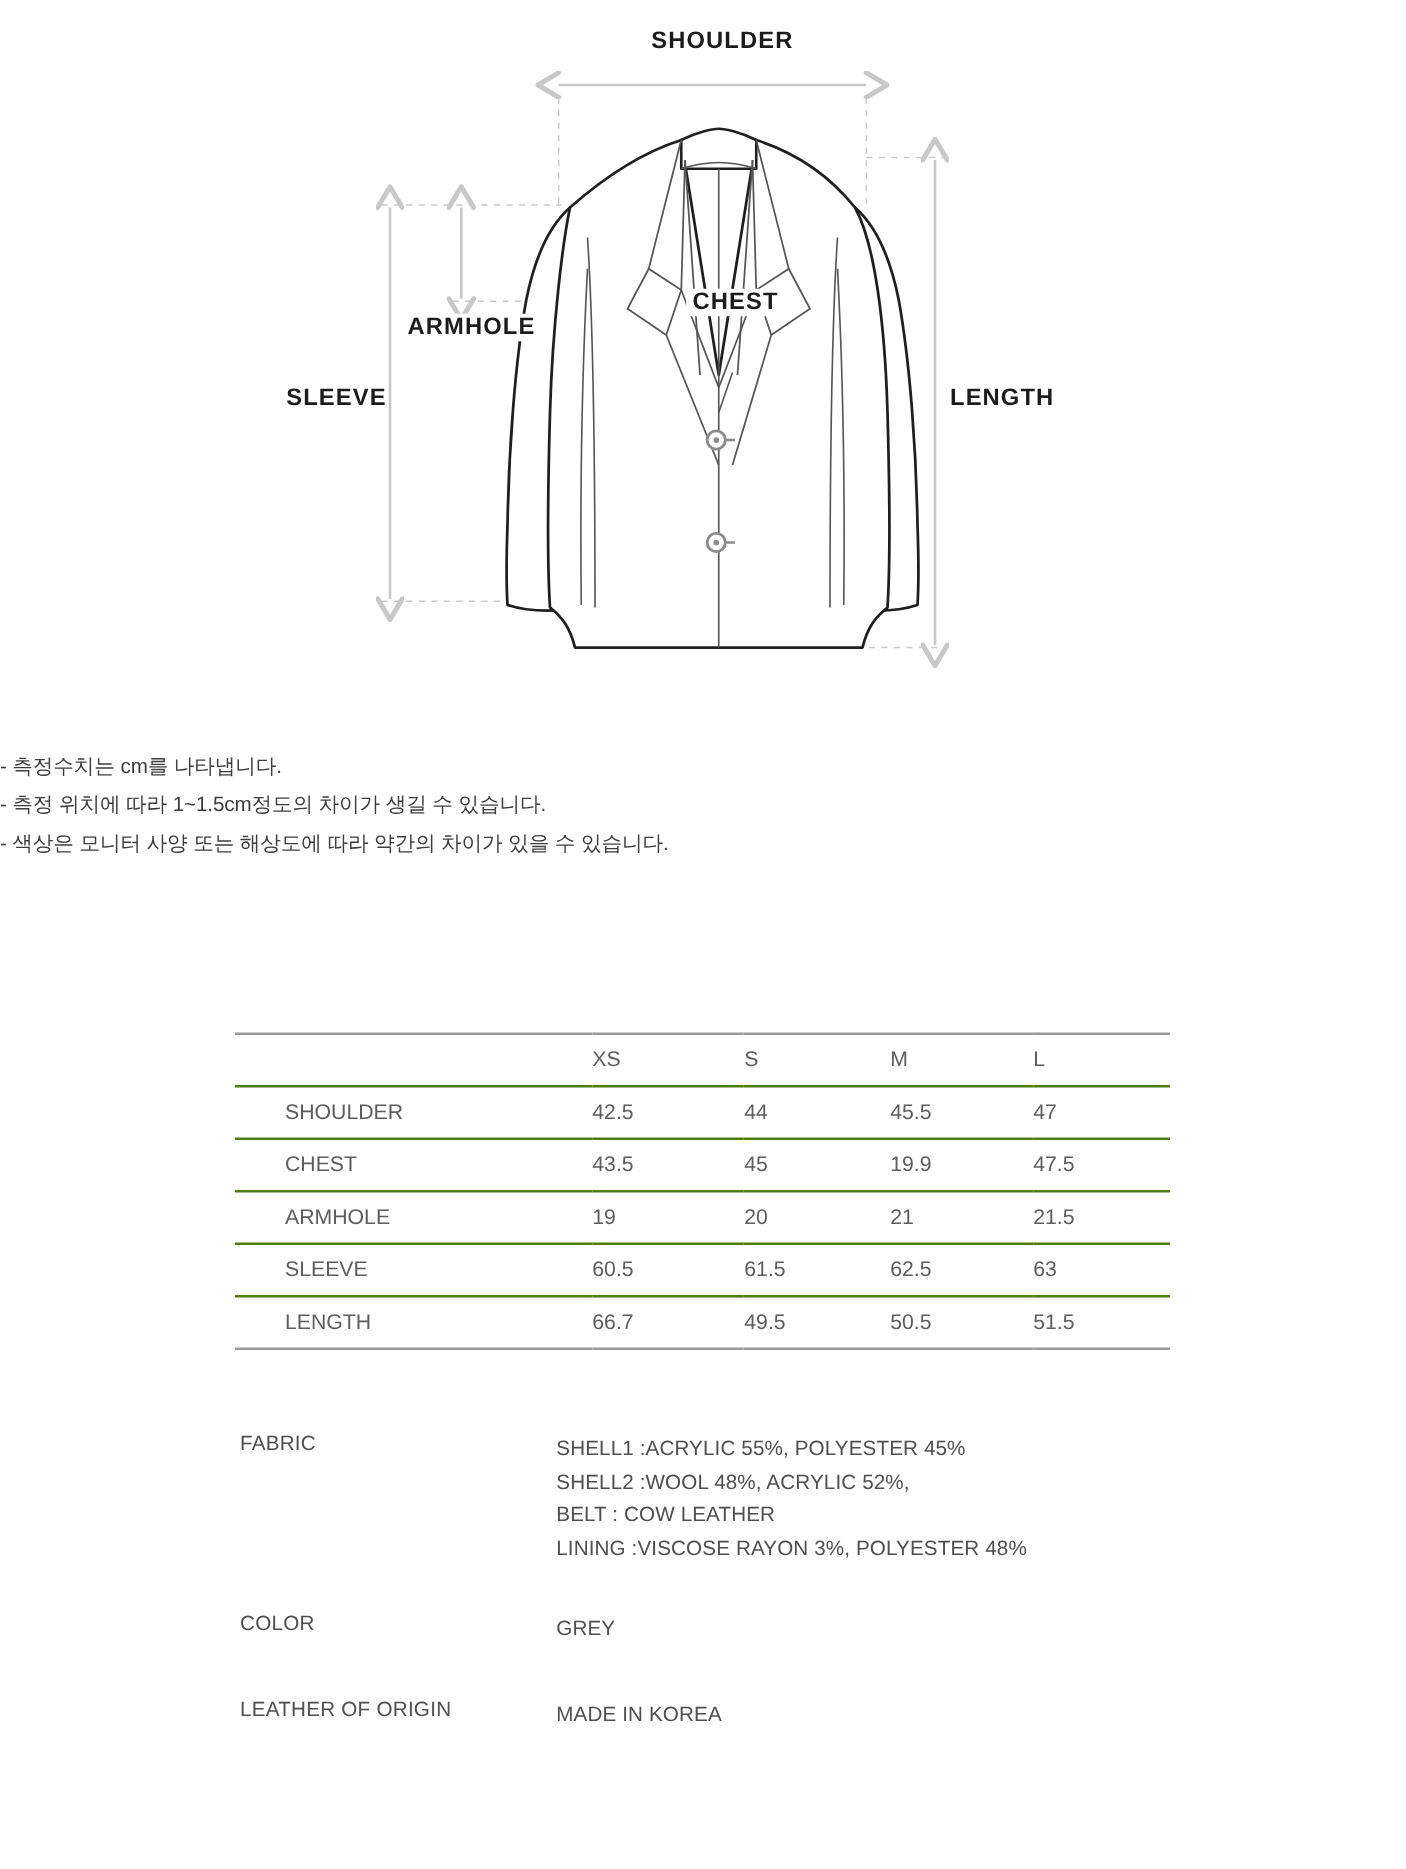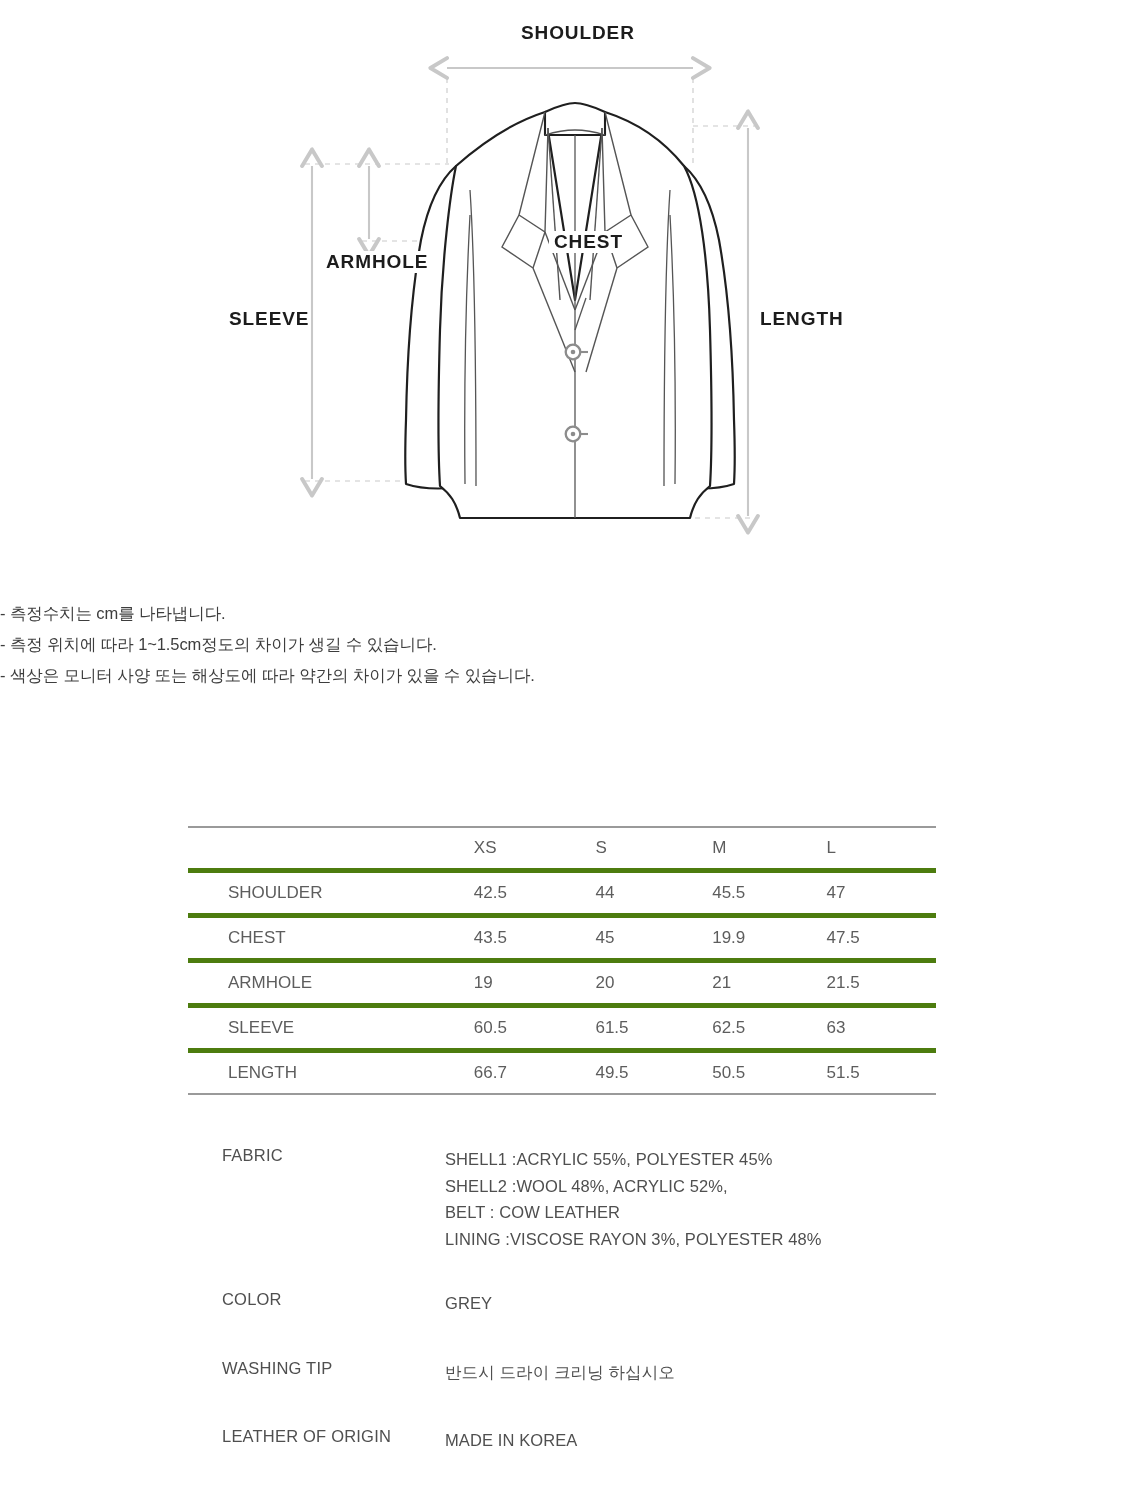--- a/index.html
+++ b/index.html
@@ -75,21 +75,21 @@
   }
   table#size-table th,
   table#size-table td {
     text-align: left;
     font-weight: normal;
     padding: 0;
     height: 40px;
     vertical-align: middle;
   }
   .tb-top    { border-top: 2px solid #9a9a9a; }
-  .tb-bottom { border-bottom: 5px solid #4d7c0f; }
+  .tb-bottom { border-bottom: 2px solid #4d7c0f; }
   .tb-thick  { border-bottom: 2px solid #9a9a9a; }
   .col-name { width: 195px; padding-left: 40px !important; }
   .col-sz1  { width: 100px; }
   .col-sz2  { width: 96px; }
   .col-sz3  { width: 94px; }
   .col-sz4  { width: 90px; }
   thead th { height: 46px; }
 
   
   #details {
@@ -103,21 +103,20 @@
   .detail-row {
     position: relative;
     margin-bottom: 10px;
   }
   .detail-key {
     position: absolute;
     left: 0;
     top: 0;
     width: 250px;
     letter-spacing: 0.2px;
-    margin-left: 30px;
   }
   .detail-val {
     margin-left: 253px;
     line-height: 26.5px;
     letter-spacing: 0.1px;
   }
   .detail-val div { white-space: nowrap; }
   #row-fabric  { margin-bottom: 38px; }
   #row-color   { margin-bottom: 42px; }
   #row-washing { margin-bottom: 42px; }
@@ -323,23 +322,19 @@
       <div>BELT : COW LEATHER</div>
       <div>LINING :VISCOSE  RAYON 3%, POLYESTER 48%</div>
     </div>
   </div>
 
   <div class="detail-row" id="row-color">
     <div class="detail-key">COLOR</div>
     <div class="detail-val">GREY</div>
   </div>
 
-  <div class="detail-row" id="row-washing">
-    <div class="detail-key">WASHING TIP</div>
-    <div class="detail-val">반드시 드라이 크리닝 하십시오</div>
-  </div>
 
   <div class="detail-row" id="row-origin">
     <div class="detail-key">LEATHER OF ORIGIN</div>
     <div class="detail-val">MADE IN KOREA</div>
   </div>
 
 </div>
 
 </body></html>

